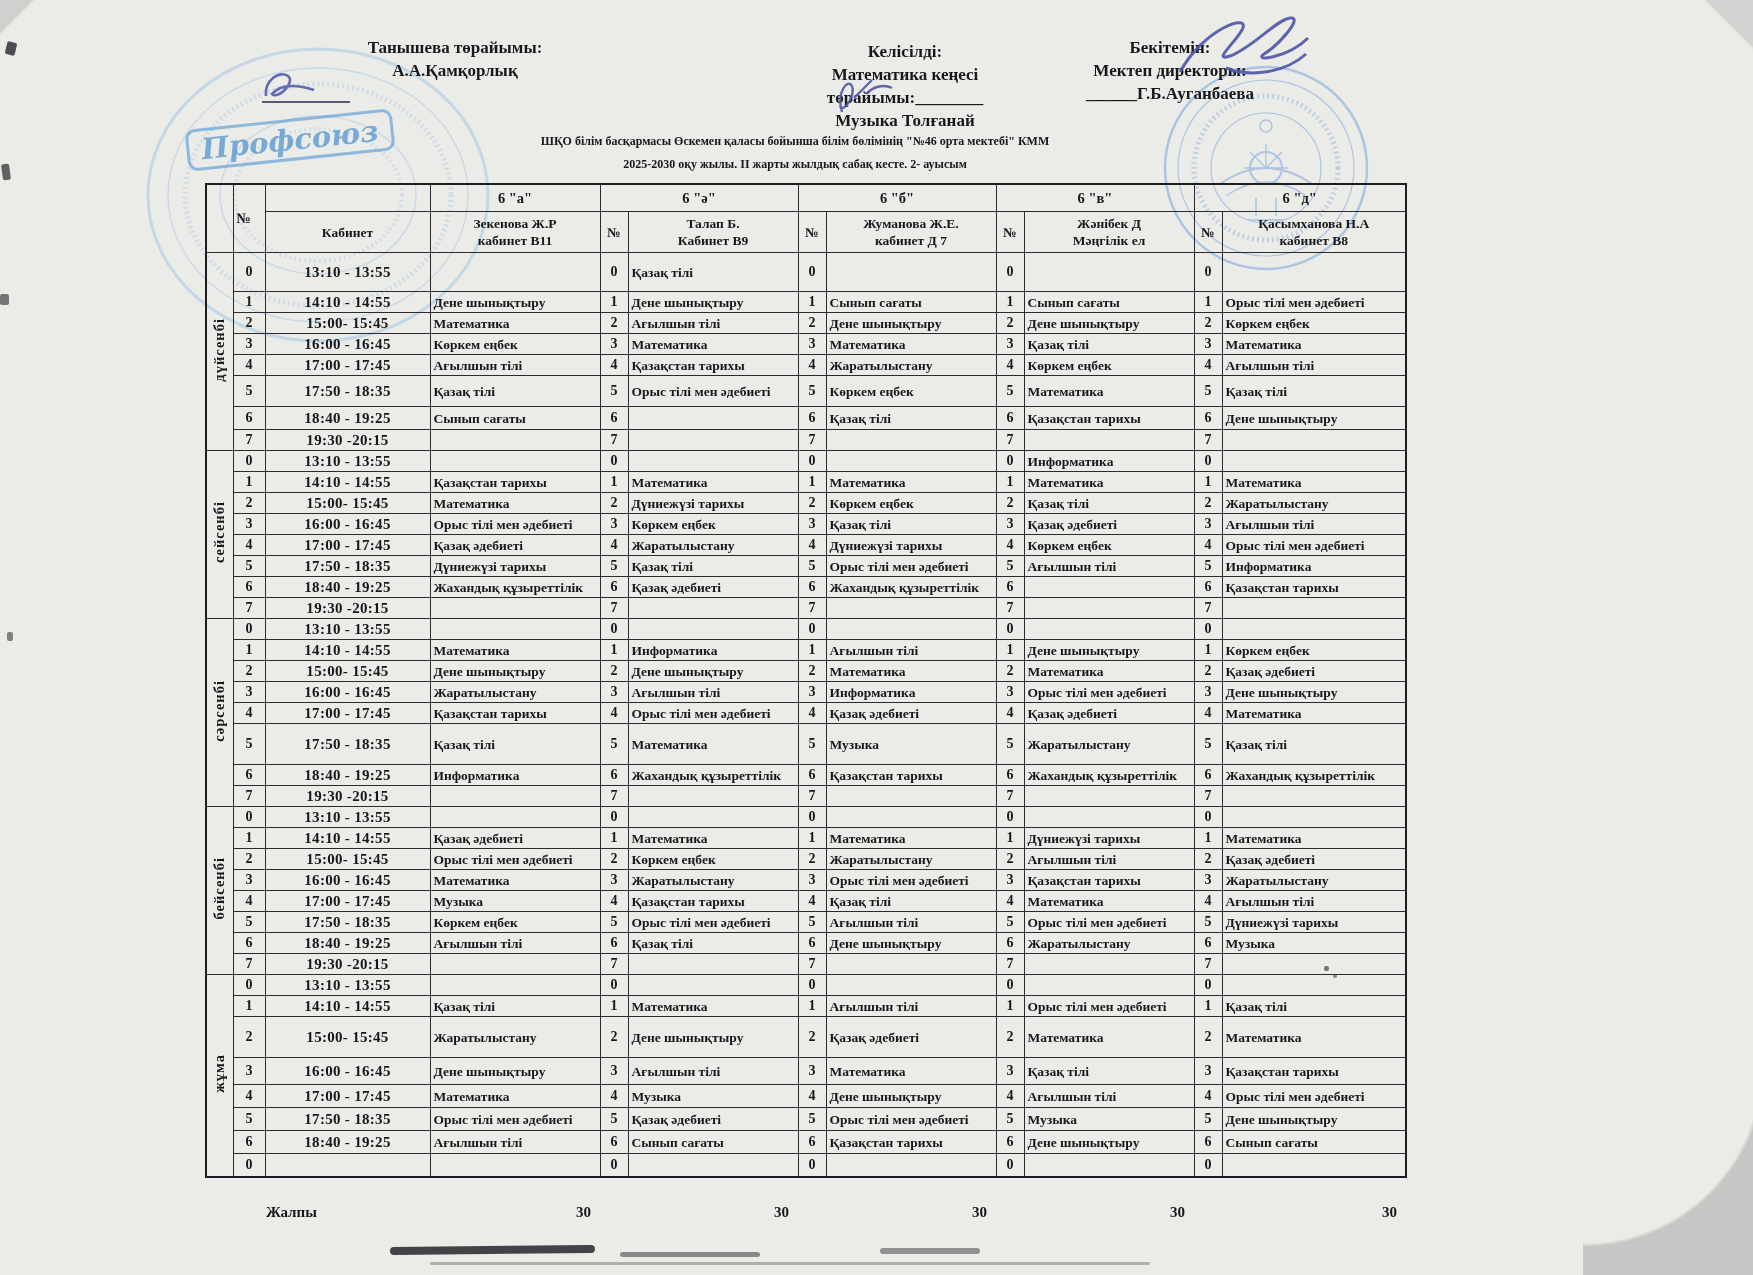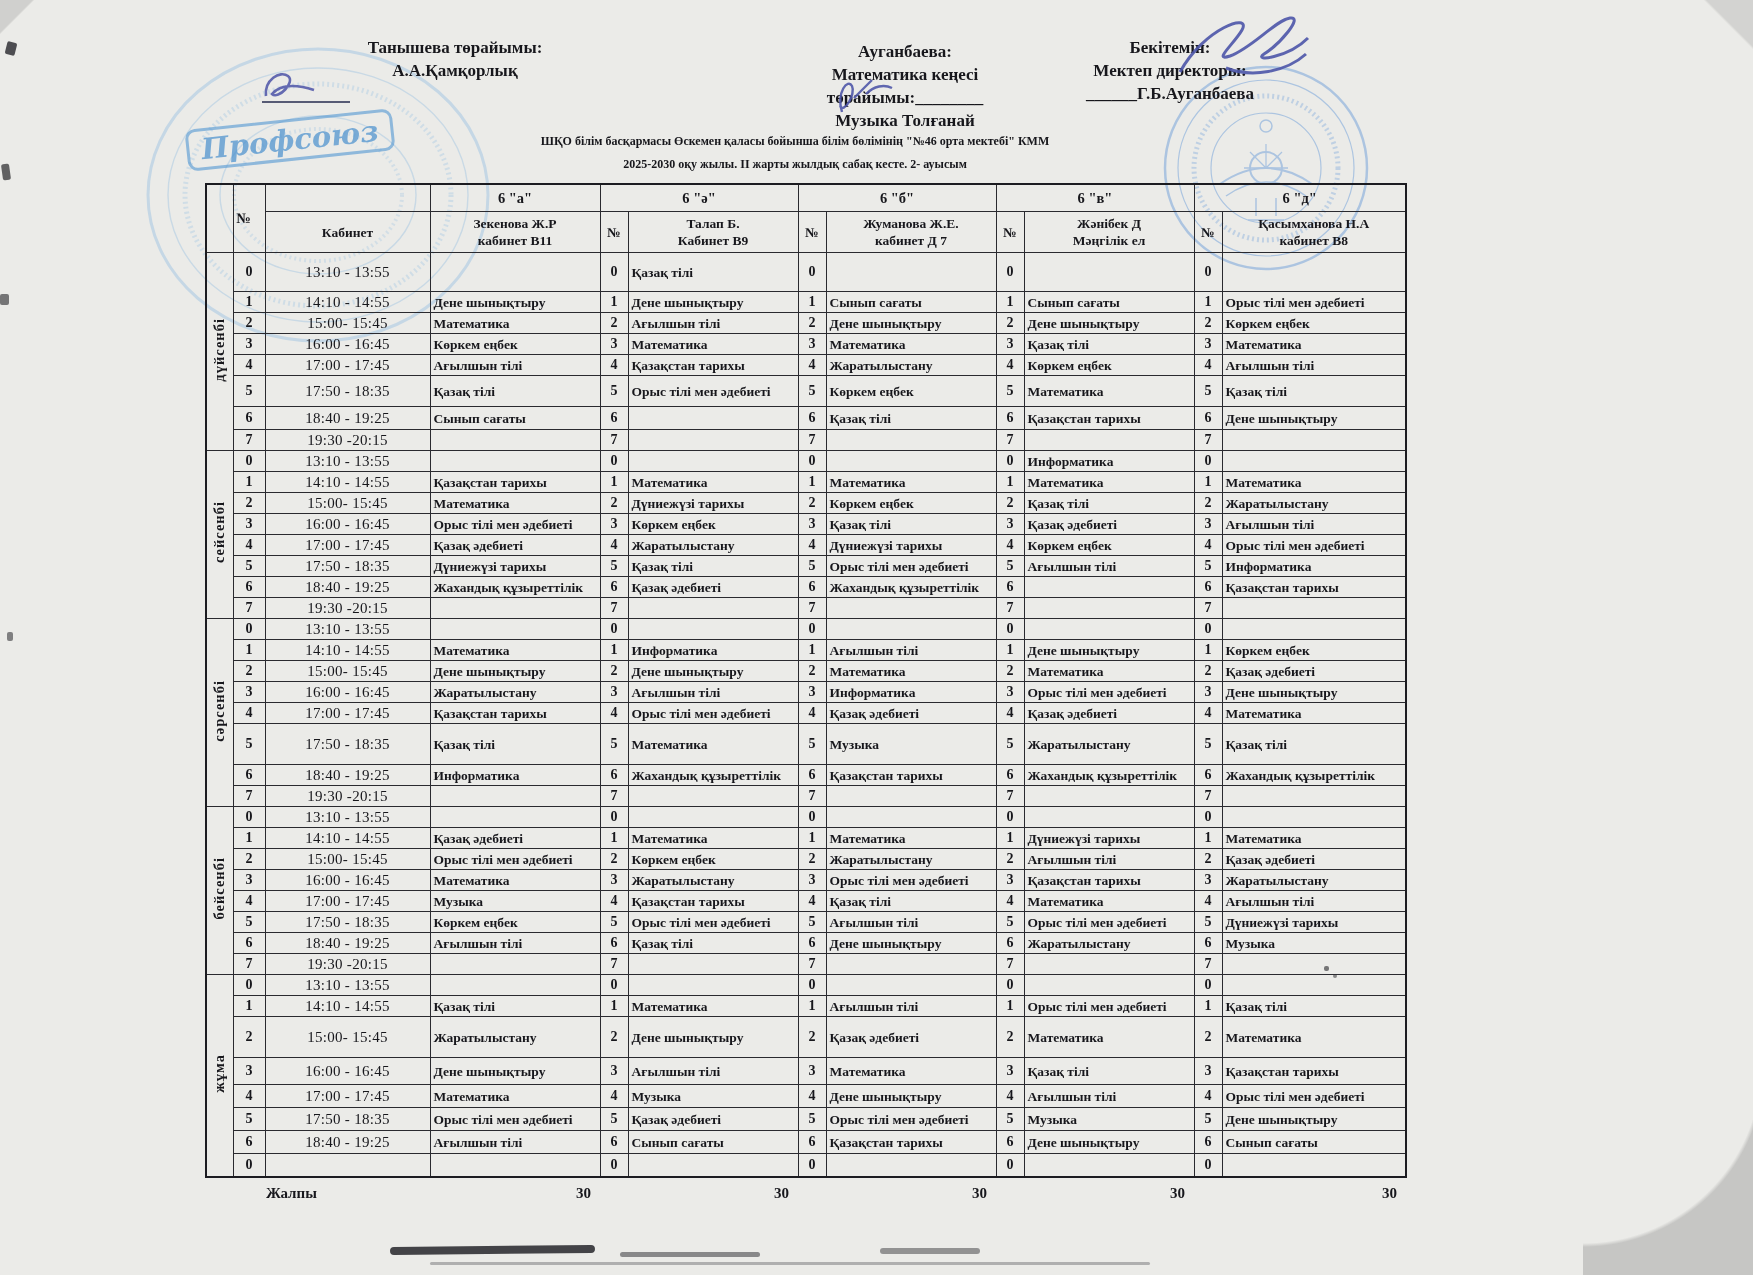--- a/index.html
+++ b/index.html
@@ -30,28 +30,28 @@
   table.grid{border-collapse:collapse;table-layout:fixed;border:2px solid #1c1c21;}
   .grid th,.grid td{border:1px solid #2a2a2f;padding:0 3px;overflow:hidden;vertical-align:middle;}
   .grid thead th{font-weight:bold;}
   .hr1 th{height:26px;font-size:14.5px;}
   .hr2 th{height:40px;font-size:13.5px;line-height:17px;}
   .c-no-main{vertical-align:bottom;text-align:left;padding-left:6px;padding-bottom:3px;font-size:14.5px;}
   .day-cell{padding:0;text-align:center;}
   .day-cell span{display:inline-block;writing-mode:vertical-rl;transform:rotate(180deg);
                  font-weight:bold;font-size:14.5px;letter-spacing:1px;}
   .no-cell{text-align:center;font-weight:bold;font-size:14px;}
-  .time-cell{text-align:center;font-weight:normal;font-size:15px;letter-spacing:.3px;}
+  .time-cell{text-align:center;font-weight:bold;font-size:15px;letter-spacing:.3px;}
   .subj-cell{font-weight:bold;font-size:13.5px;text-align:left;padding-left:5px;line-height:15px;}
   tbody td{height:20px;}
   tr.d0r0 td{height:38px;} tr.d0r5 td{height:30px;} tr.d0r6 td{height:22px;}
   tr.d2r5 td{height:40px;}
   tr.d4r2 td{height:40px;} tr.d4r3 td{height:26px;}
   tr.d4r4 td,tr.d4r5 td,tr.d4r6 td,tr.d4r7 td{height:22px;}
-  table.totals{border-collapse:collapse;table-layout:fixed;margin-top:0;}
+  table.totals{border-collapse:collapse;table-layout:fixed;margin-top:19px;}
   .totals td{border:none;font-weight:bold;font-size:15px;height:28px;vertical-align:middle;}
   .total-label{padding-left:2px;}
   .total-val{text-align:right;padding-right:8px;}
 </style>
 </head>
 <body>
 
 <div class="page">
 
   <div class="corner-tl"></div>
@@ -97,21 +97,21 @@
   <div class="approv" style="left:255px;top:36px;width:400px">
     <div>Танышева төрайымы:</div>
     <div>А.А.Қамқорлық</div>
   </div>
   <svg class="sig" style="left:258px;top:66px" width="120" height="46" viewBox="0 0 120 46">
     <path d="M8,30 C6,14 22,4 30,10 C38,16 20,34 14,28 C24,16 44,20 56,24" fill="none" stroke="#555cab" stroke-width="2.6" opacity=".9"></path>
     <path d="M4,36 H92" stroke="#3d4260" stroke-width="2" opacity=".85" fill="none"></path>
   </svg>
 
   <div class="approv" style="left:745px;top:40px;width:320px">
-    <div>Ауганбаева:</div>
+    <div>Келісілді:</div>
     <div>Математика кеңесі</div>
     <div>төрайымы:________</div>
     <div>Музыка Толғанай</div>
   </div>
   <svg class="sig" style="left:826px;top:72px" width="100" height="48" viewBox="0 0 100 48">
     <path d="M16,40 C10,20 22,6 26,14 C30,22 18,42 14,34 M28,26 L46,8 M40,22 C48,14 58,12 66,16" fill="none" stroke="#5058a9" stroke-width="2.4" opacity=".9"></path>
   </svg>
 
   <div class="approv" style="left:1020px;top:36px;width:300px">
     <div>Бекітемін:</div>

